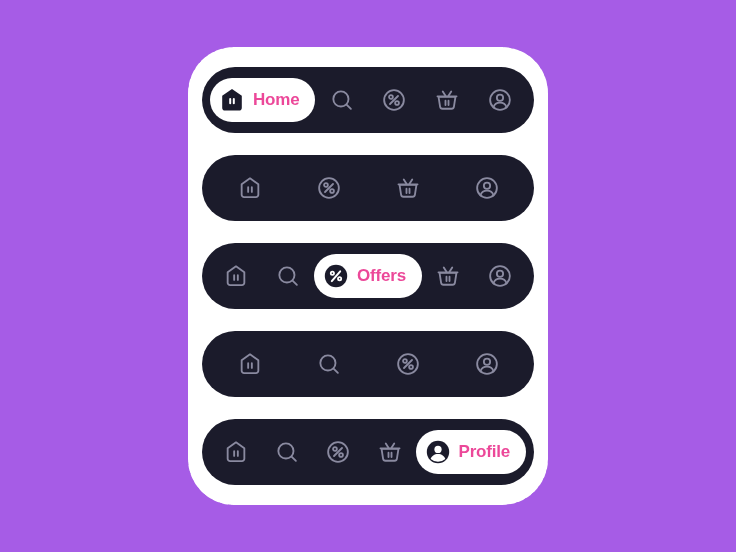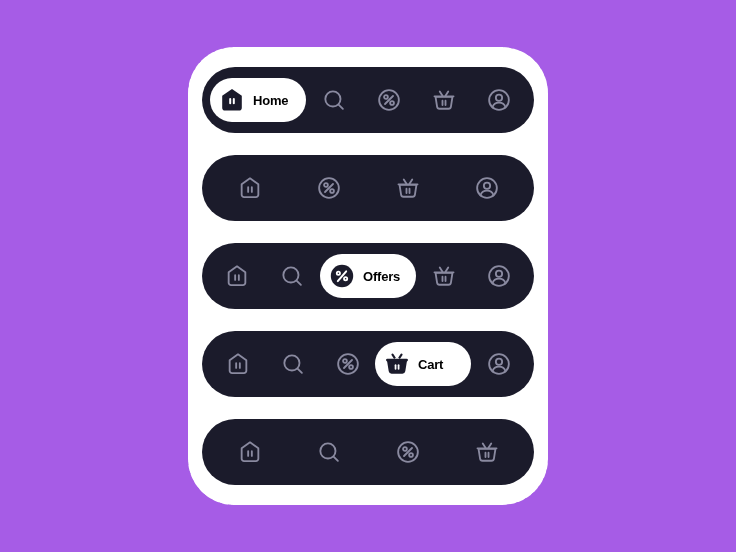--- a/index.html
+++ b/index.html
@@ -80,24 +80,24 @@
   .nav-item.active {
     flex: 0 0 auto;
     background: #ffffff;
     color: #14141f;
     padding: 0 16px 0 8px;
     min-width: 96px;
     justify-content: flex-start;
   }
 
   .nav-item .label {
-    font-size: 13px;
+    font-size: 17px;
     font-weight: 700;
     letter-spacing: -0.2px;
-    color: #000000;
+    color: #ec4899;
     white-space: nowrap;
     text-align: right;
   }
 
   .nav-item:not(.active) .label { display: none; }
 
   .ic {
     width: 26px;
     height: 26px;
     flex: 0 0 26px;
@@ -282,33 +282,20 @@
         <div class="nav-item">
           <span style="display: flex;">
             <svg class="ic" viewBox="0 0 24 24">
               <circle class="stroke" cx="12" cy="12" r="9.1"></circle>
             <circle class="stroke" cx="9.2" cy="9.2" r="1.75"></circle>
             <circle class="stroke" cx="14.8" cy="14.8" r="1.75"></circle>
             <path class="stroke" d="M15.7 8.3 8.3 15.7"></path>
             </svg>
           </span>
         </div>
-        <div class="nav-item active">
-          <span style="display: flex;">
-            <svg class="ic on" viewBox="0 0 24 24">
-              <path class="solid" d="M3.4 8.9h17.2l-1.5 9.4a2.5 2.5 0 0 1-2.5 2.1H7.4a2.5 2.5 0 0 1-2.5-2.1Z"></path>
-            <path class="solid" d="M7.6 3.3a.9.9 0 0 1 1.3.2l2.1 3.2-1.5 1-2.1-3.1a.9.9 0 0 1 .2-1.3Z"></path>
-            <path class="solid" d="M16.4 3.3a.9.9 0 0 0-1.3.2l-2.1 3.2 1.5 1 2.1-3.1a.9.9 0 0 0-.2-1.3Z"></path>
-            <rect class="solid" x="2.6" y="7.5" width="18.8" height="2.3" rx="1.15"></rect>
-            <rect class="knock" x="10" y="12.3" width="1.5" height="4.6" rx="0.75"></rect>
-            <rect class="knock" x="12.6" y="12.3" width="1.5" height="4.6" rx="0.75"></rect>
-            </svg>
-          </span>
-          <span class="label">Cart</span>
-        </div>
         <div class="nav-item">
           <span style="display: flex;">
             <svg class="ic" viewBox="0 0 24 24">
               <circle class="stroke" cx="12" cy="12" r="9.1"></circle>
           <circle class="stroke" cx="12" cy="9.9" r="2.9"></circle>
           <path class="stroke" d="M5.9 18.9a6.4 6.4 0 0 1 12.2 0"></path>
             </svg>
           </span>
         </div>
       </div>
@@ -342,15 +329,25 @@
         <div class="nav-item">
           <span style="display: flex;">
             <svg class="ic" viewBox="0 0 24 24">
               <path class="stroke" d="M4.2 9.1h15.6l-1.4 9a2.3 2.3 0 0 1-2.3 2H7.9a2.3 2.3 0 0 1-2.3-2Z"></path>
             <path class="stroke" d="M8.1 4.1 10.6 8M15.9 4.1 13.4 8"></path>
             <path class="stroke" d="M3.2 8.6h17.6"></path>
             <path class="stroke" d="M10.6 12.6v4.1M13.4 12.6v4.1"></path>
             </svg>
           </span>
         </div>
+        <div class="nav-item active">
+          <span style="display: flex;">
+            <svg class="ic on" viewBox="0 0 24 24">
+              <circle class="solid" cx="12" cy="12" r="9.6"></circle>
+          <circle class="knock" cx="12" cy="9.8" r="3.1"></circle>
+          <path class="knock" d="M12 13.7c-3.1 0-5.6 1.8-6.3 4.3a9.6 9.6 0 0 0 12.6 0c-.7-2.5-3.2-4.3-6.3-4.3Z"></path>
+            </svg>
+          </span>
+          <span class="label">Profile</span>
+        </div>
       </div>
     </div>
 </div>
 
 </body></html>

